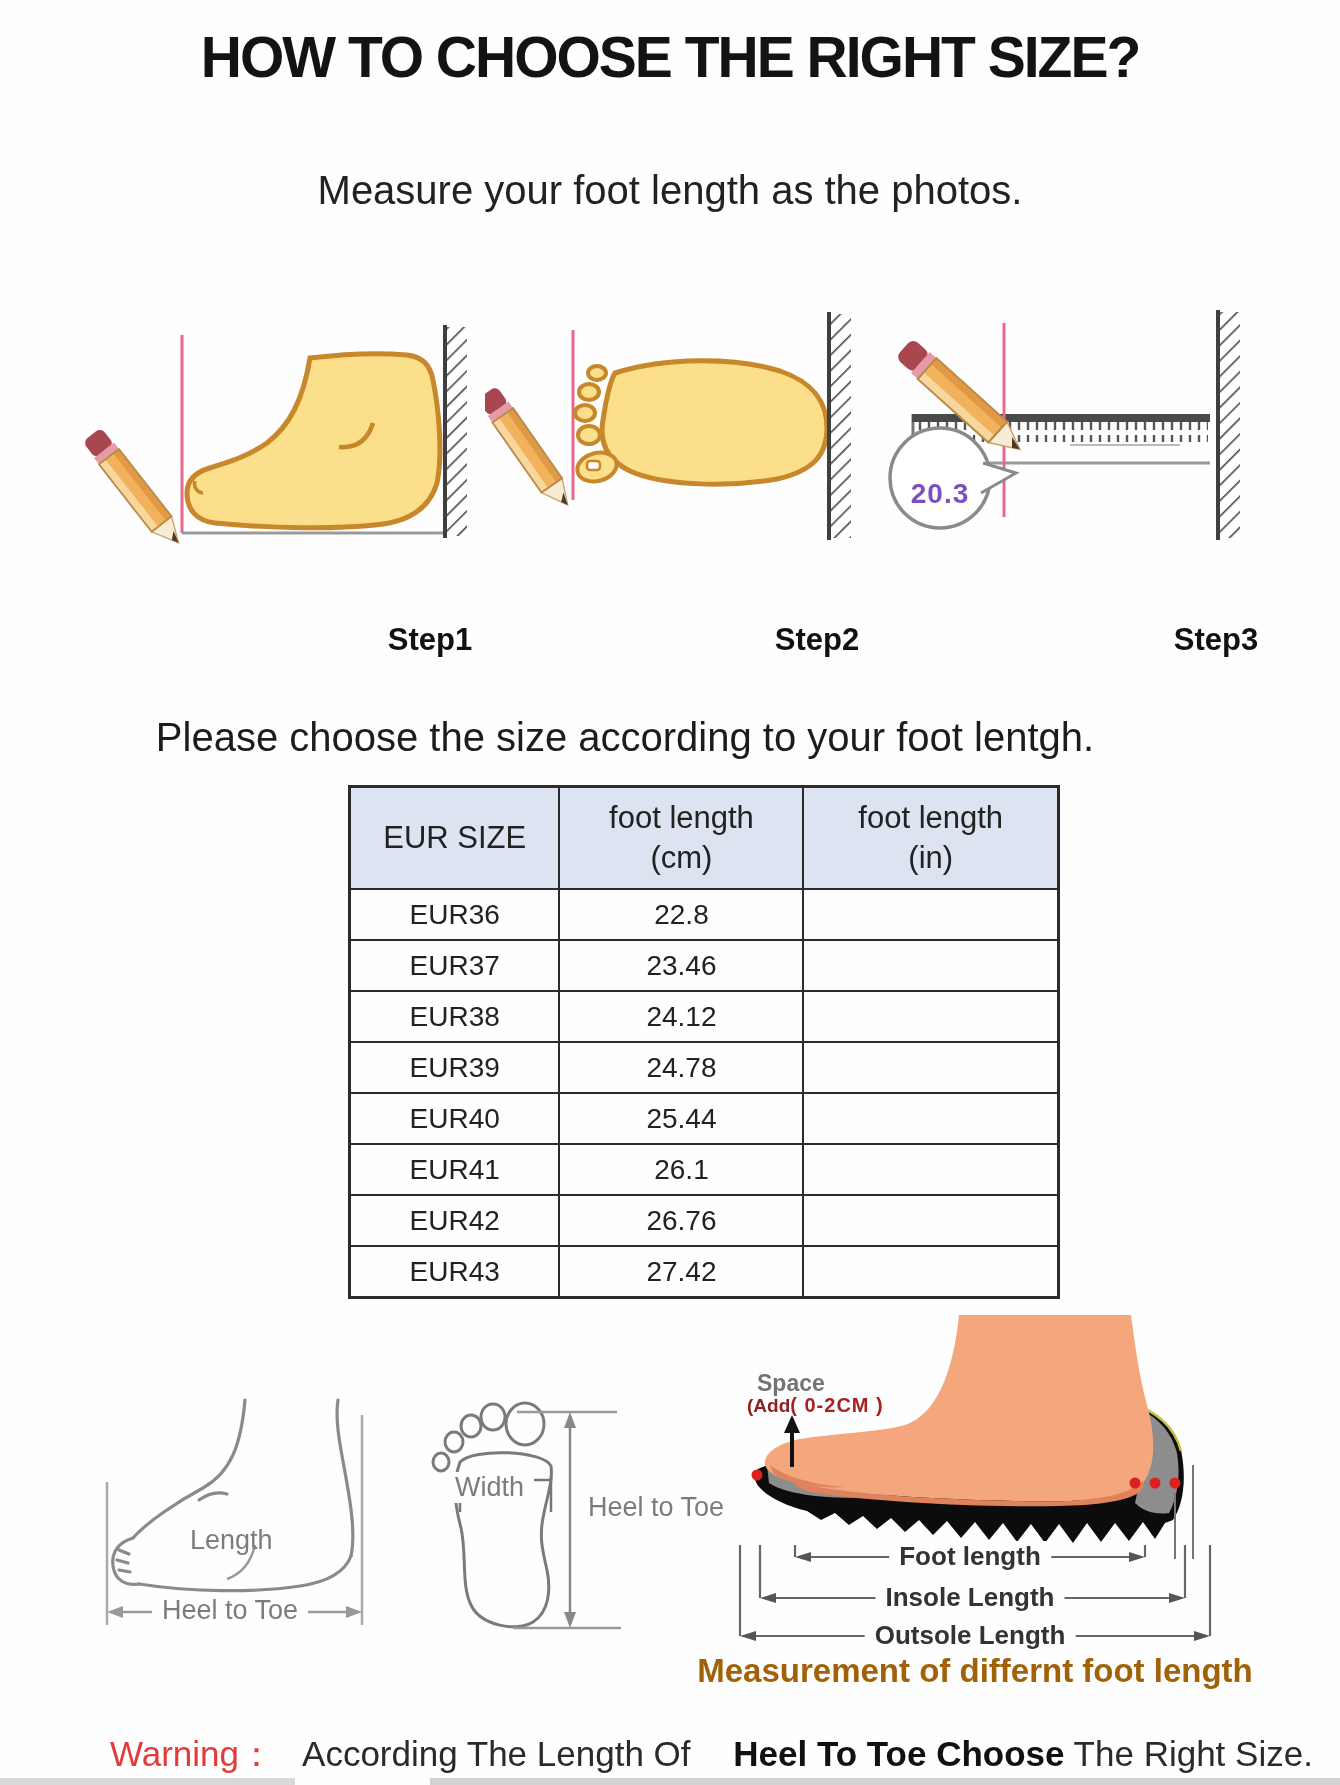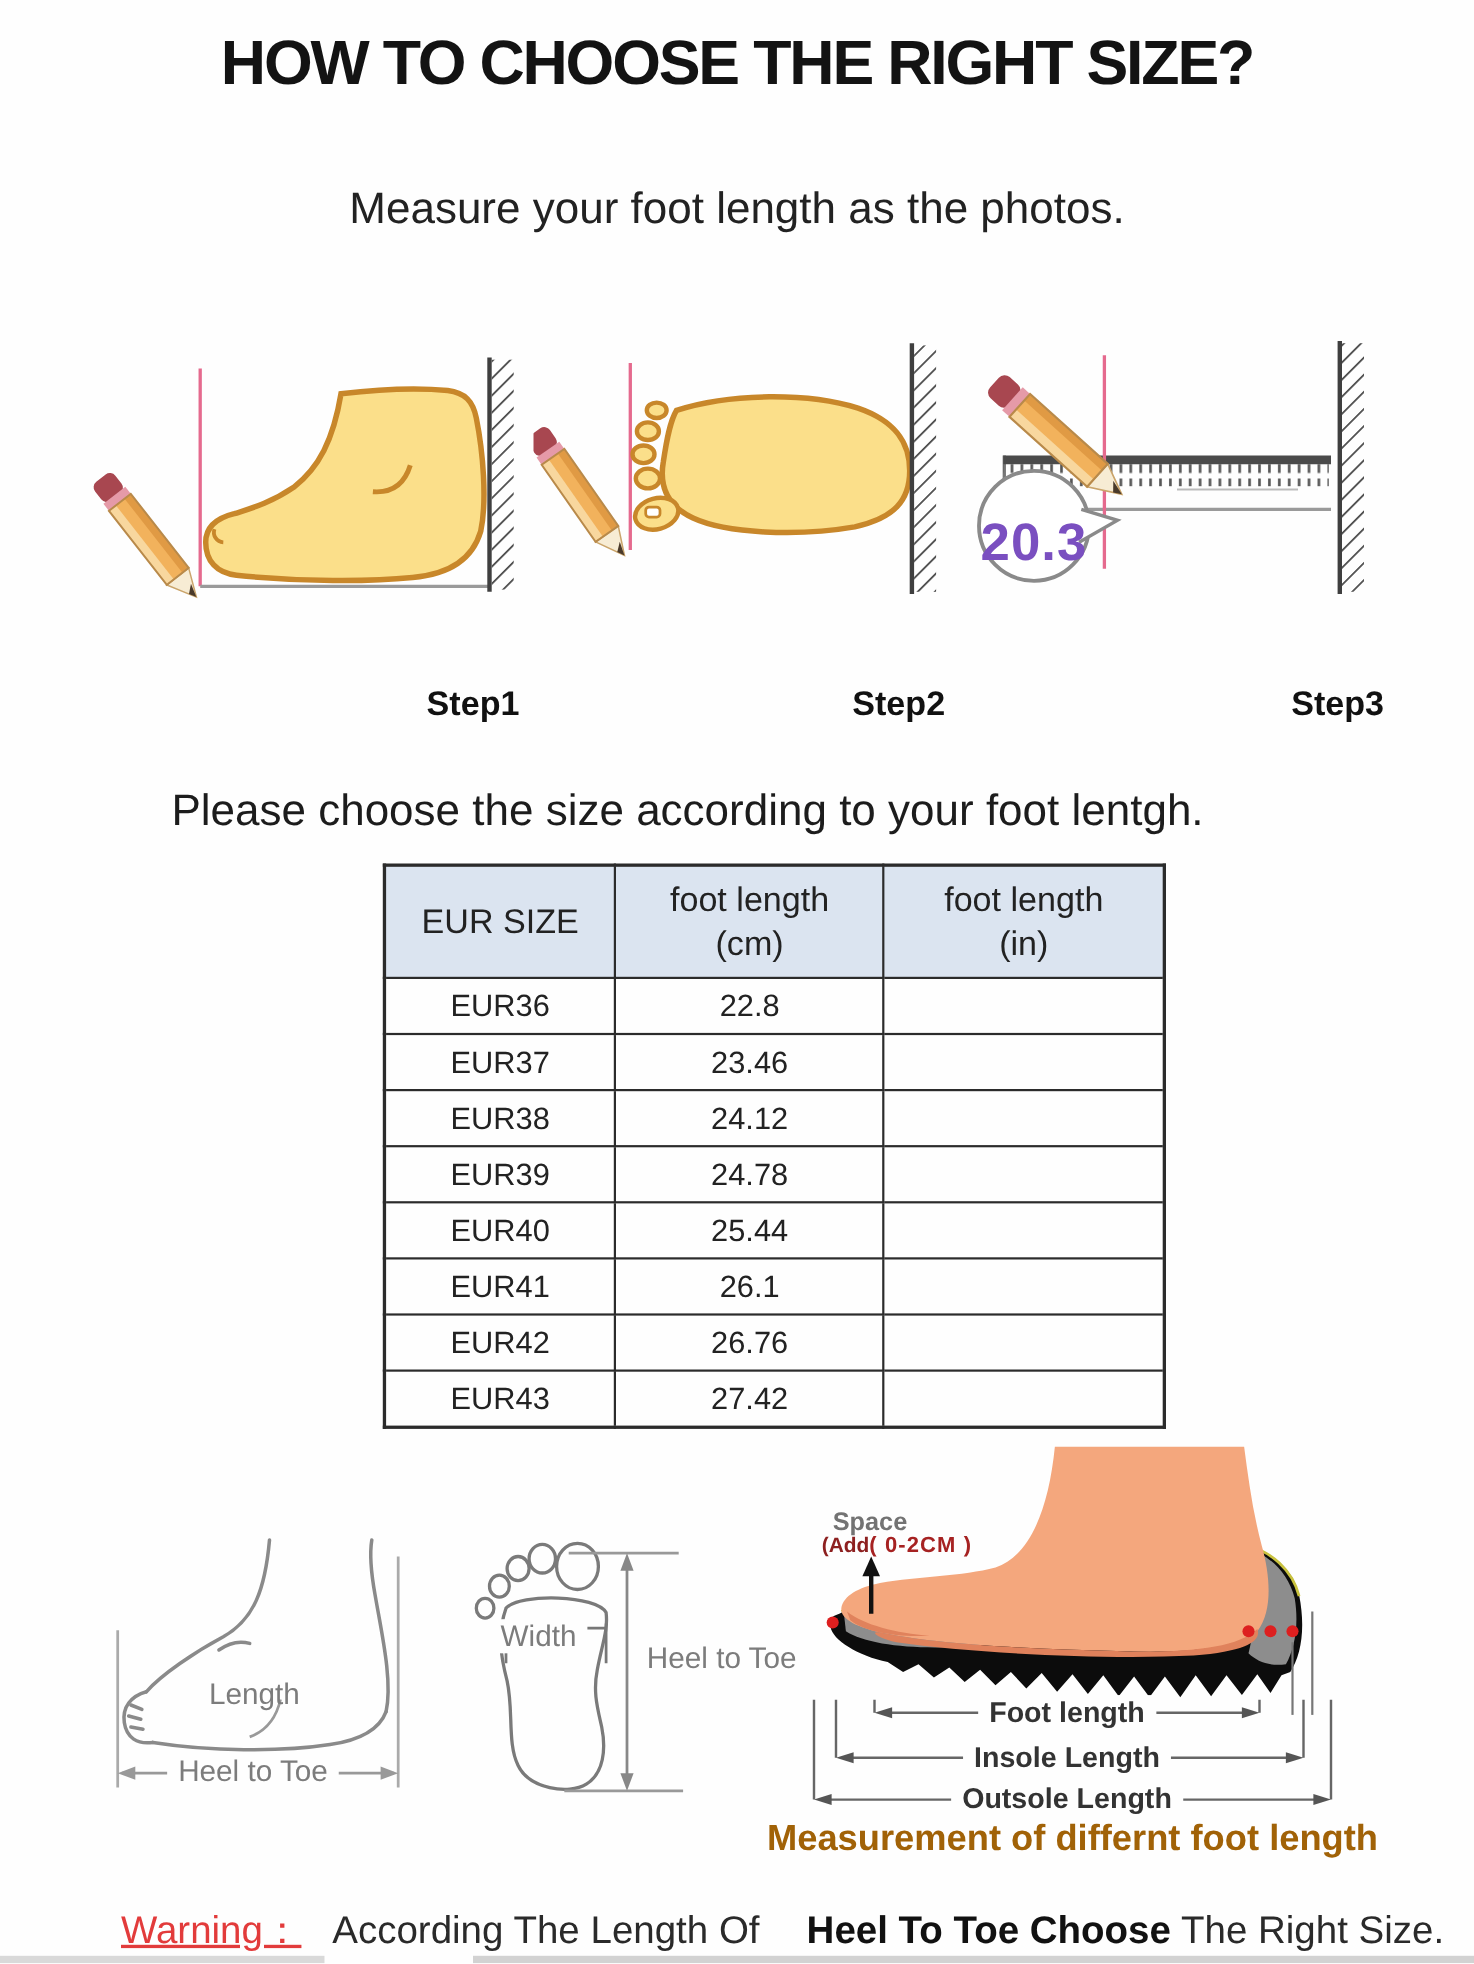--- a/index.html
+++ b/index.html
@@ -20,23 +20,23 @@
   
   .sketch-label{color:#7c7c7c;font-size:27px;}
   .onLine{background:#fefefe;padding:0 10px;}
   #space-label{top:1372px;left:757px;font-size:23px;font-weight:bold;color:#737373;line-height:22px;}
   #space-add{top:1394px;left:747px;color:#a62222;white-space:nowrap;}
   #space-add .small{font-size:19px;color:#8d2020;font-weight:bold;}
   #space-add .big{font-size:20px;font-weight:bold;letter-spacing:1px;}
   .arrow-label{font-size:26px;font-weight:600;color:#333;background:#fefefe;padding:0 10px;}
   #caption{top:1652px;left:975px;font-size:33px;font-weight:bold;color:#a16207;}
   #warning{top:1731px;left:110px;font-size:35px;color:#2a2a2a;white-space:nowrap;}
-  #warning .wlabel{color:#e23b3b;margin-right:28px;text-decoration:underline;}
+  #warning .wlabel{color:#e23b3b;margin-right:28px;}
   #warning b{font-weight:bold;color:#111;margin-left:33px;}
-  #purple-value{top:494px;left:940px;transform:translate(-50%,-50%);font-size:48px;font-weight:bold;
+  #purple-value{top:494px;left:940px;transform:translate(-50%,-50%);font-size:28px;font-weight:bold;
                 color:#7a4fc0;letter-spacing:1px;}
   .strip{position:absolute;height:7px;background:#d9d9d9;}
 </style>
 </head>
 <body>
 
 <div id="page">
 
   <svg width="0" height="0" style="position:absolute" aria-hidden="true">
     <defs>

